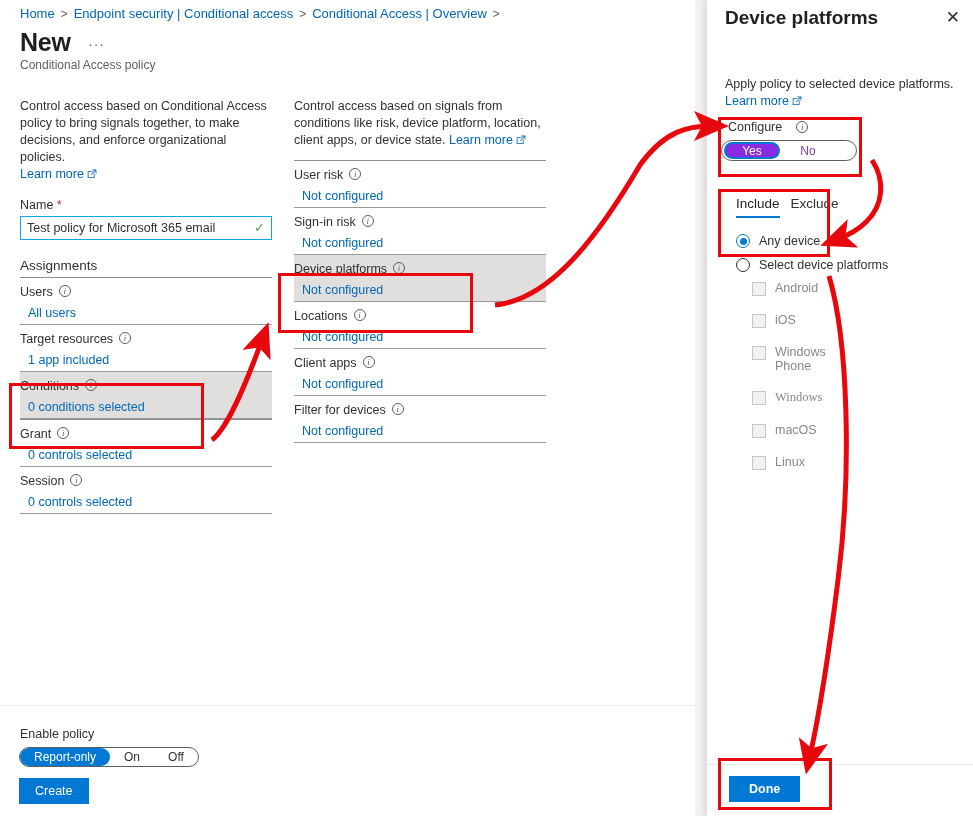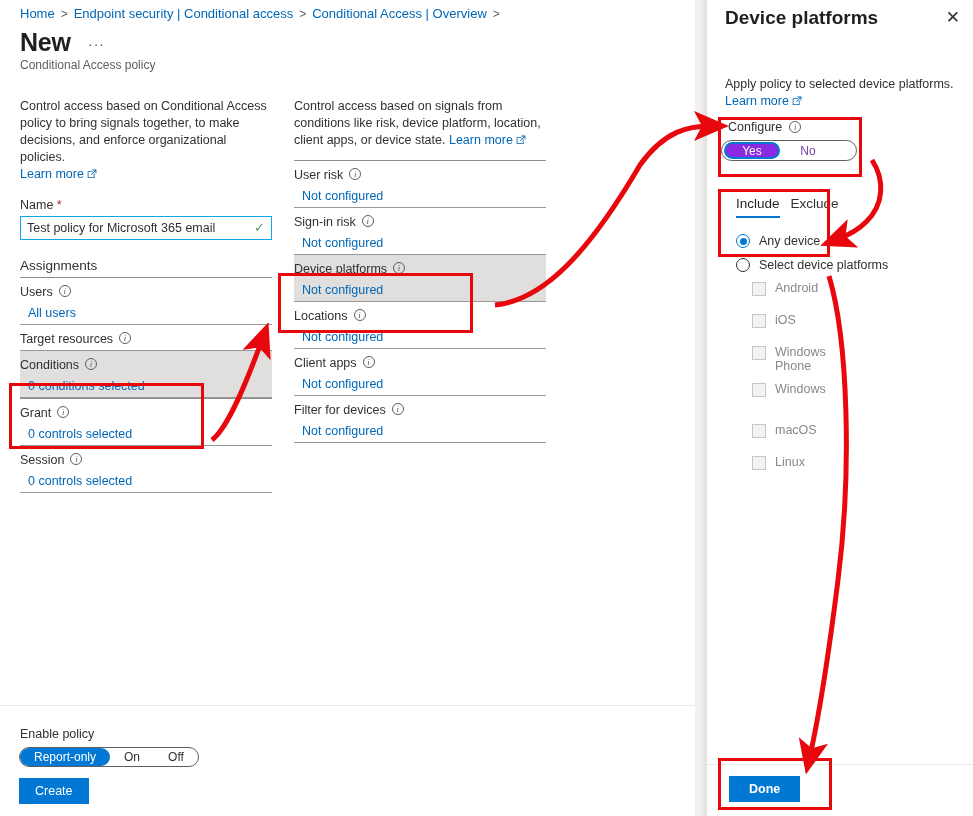--- a/index.html
+++ b/index.html
@@ -134,21 +134,21 @@
   .panel-close {
     position:absolute; right:13px; top:9px;
     font-size:17px; color:#323130; cursor:pointer; line-height:1;
   }
   .panel-desc {
     position:absolute; left:18px; top:76px; width:232px;
     font-size:12.5px; line-height:17px; color:#323130;
   }
   .cfg-label {
     position:absolute; left:21px; top:120px;
-    font-size:12.5px; color:#323130; display:flex; align-items:center; gap:7px;
+    font-size:12.5px; color:#323130; display:flex; align-items:center; gap:14px;
   }
   .toggle-group {
     position:absolute; left:721px; top:140px;
     width:136px; height:21px; border:1px solid #605e5c; border-radius:11px;
     display:flex; align-items:center; background:#fff; z-index:4;
   }
   .toggle-yes {
     margin-left:2px; width:56px; height:17px; border-radius:9px;
     background:#8a2be2; color:#fff; font-size:12px;
     display:flex; align-items:center; justify-content:center;
@@ -254,20 +254,21 @@
         </div>
         <div class="row-value">All users</div>
       </div>
       <div class="rule-thin"></div>
 
       <div class="row">
         <div class="row-label">
           <span>Target resources</span>
           <span class="info-i">i</span>
         </div>
+        <div class="row-value">1 app included</div>
       </div>
       <div class="rule-thin"></div>
 
       <div class="row hl">
         <div class="row-label">
           <span>Conditions</span>
           <span class="info-i">i</span>
         </div>
         <div class="row-value">0 conditions selected</div>
       </div>
@@ -416,21 +417,21 @@
     <span>Android</span>
   </div>
   <div class="cb-row" style="left:752px; top:313px;">
     <span class="cb"></span>
     <span>iOS</span>
   </div>
   <div class="cb-row" style="left:752px; top:345px; width:70px;">
     <span class="cb"></span>
     <span>Windows Phone</span>
   </div>
-  <div class="cb-row" style="left:752px; top:382px;">
+  <div class="cb-row" style="left:752px; top:390px;font-family:Liberation Serif, serif;">
     <span class="cb"></span>
     <span>Windows</span>
   </div>
   <div class="cb-row" style="left:752px; top:423px;">
     <span class="cb"></span>
     <span>macOS</span>
   </div>
   <div class="cb-row" style="left:752px; top:455px;">
     <span class="cb"></span>
     <span>Linux</span>

